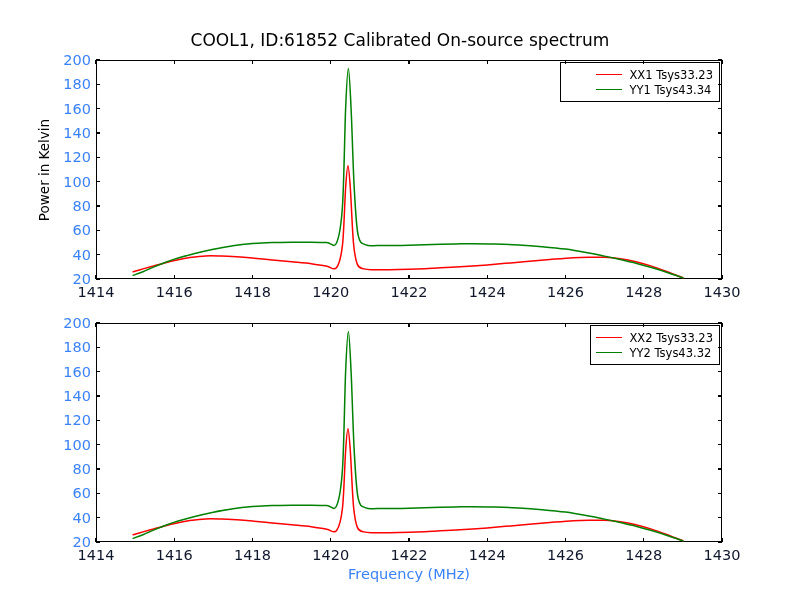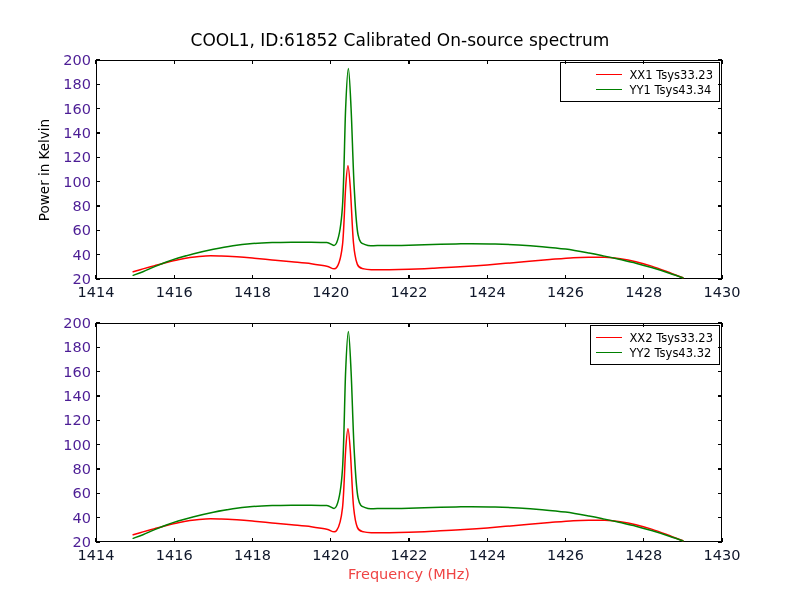--- a/index.html
+++ b/index.html
@@ -36,21 +36,21 @@
   .ytick{width:4px;height:1.2px;left:0;}
   .ytick-r{width:4px;height:1.2px;right:0;}
   .xtick{height:4px;width:1.2px;bottom:0;}
   .xtick-t{height:4px;width:1.2px;top:0;}
 
   .ytick-label{
     position:absolute;
     right:100%;
     margin-right:5px;
     font-size:14.5px;
-    color:#4c1d95;
+    color:#3b82f6;
     transform:translateY(-50%);
     white-space:nowrap;
   }
   .xtick-label{
     position:absolute;
     top:100%;
     margin-top:5px;
     font-size:14.5px;
     color:#0f172a;
     transform:translateX(-50%);
@@ -61,21 +61,21 @@
     position:absolute;
     font-size:13.5px;
     color:#000;
     transform:rotate(-90deg);
     transform-origin:center center;
     white-space:nowrap;
   }
   .xlabel{
     position:absolute;
     font-size:14.5px;
-    color:#ef4444;
+    color:#3b82f6;
     text-align:center;
     white-space:nowrap;
   }
 
   
   .legend{
     position:absolute;
     border:1.1px solid #000;
     background:#fff;
     padding:4px 6px 4px 5px;

